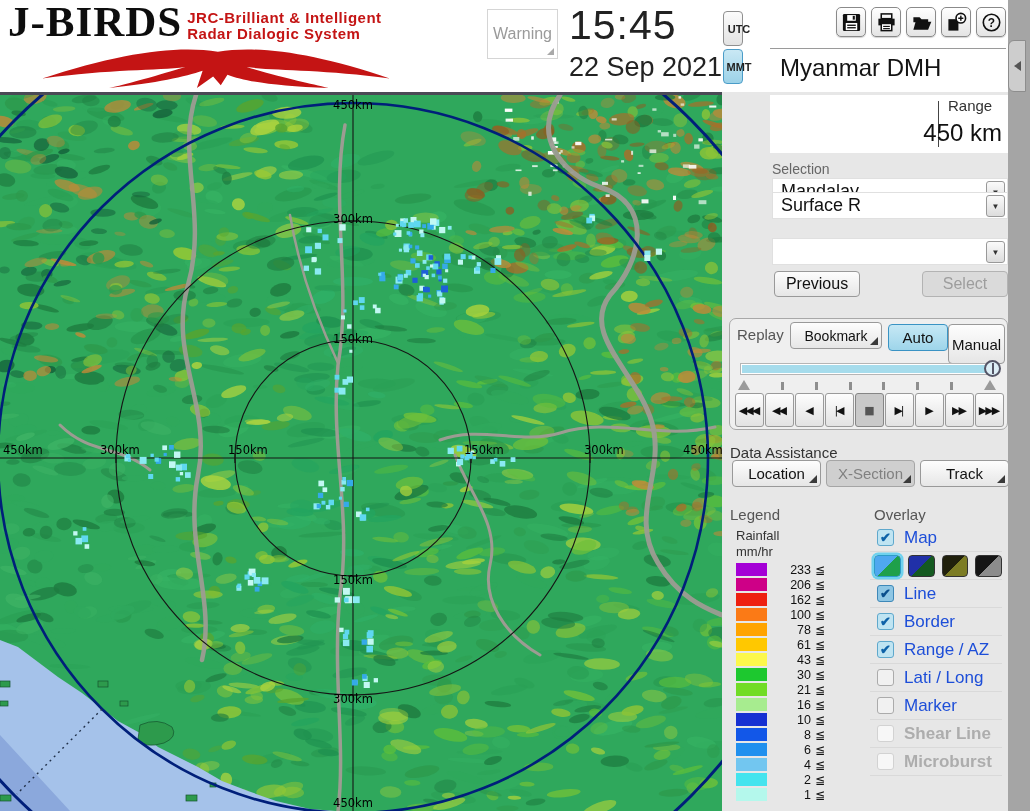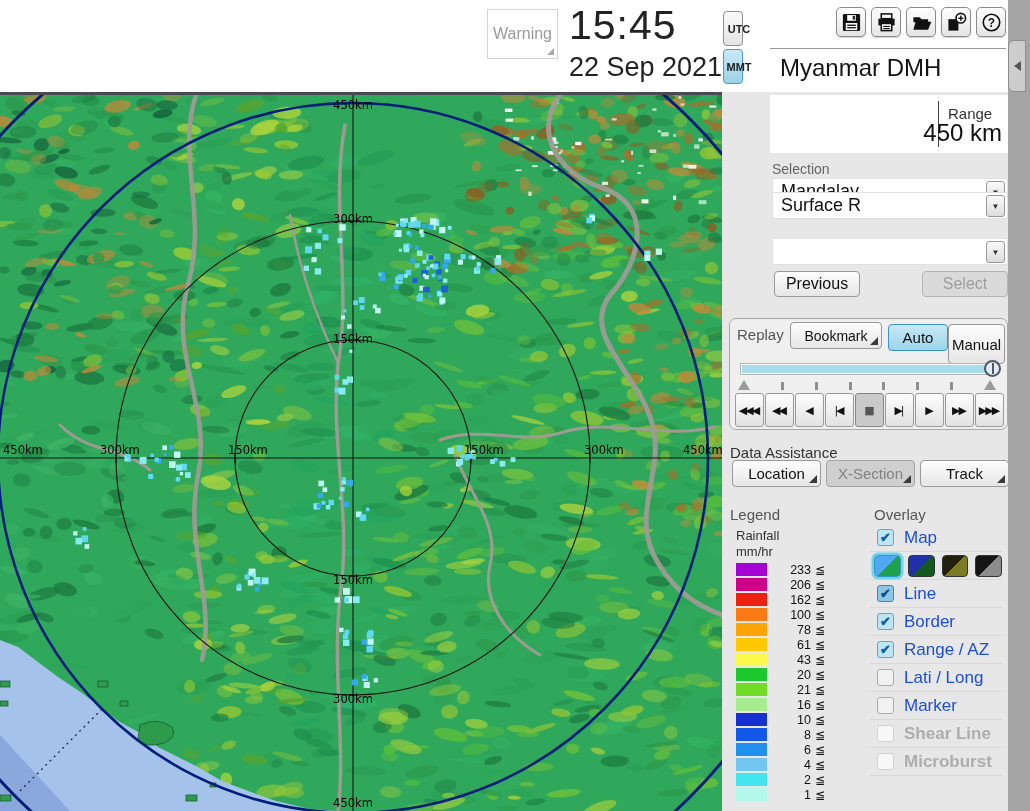--- a/index.html
+++ b/index.html
@@ -29,21 +29,21 @@
   
   #main{position:absolute;left:0;top:92px;width:1008px;height:719px;}
   #map-wrap{position:absolute;left:0;top:0;width:722px;height:719px;border-top:3px solid #4a4a55;background:#2fa85c;}
   #radar-map{display:block;}
   text.rl{font-family:"DejaVu Sans",sans-serif;font-size:11.5px;fill:#000;}
 
   
   #panel{position:absolute;left:722px;top:0;width:286px;height:719px;background:#e7e7e7;}
   #range-box{position:absolute;left:48px;top:3px;width:238px;height:58px;background:#fff;}
   #range-div{position:absolute;left:168px;top:6px;width:1px;height:46px;background:#444;}
-  #range-label{position:absolute;left:178px;top:10px;font-size:15px;color:#333;}
+  #range-label{position:absolute;left:178px;top:2px;font-size:15px;color:#333;}
   #range-value{position:absolute;right:6px;top:24px;font-size:24px;color:#111;}
   #selection-label{position:absolute;left:50px;top:69px;font-size:14px;color:#666;}
   .sel-row{position:absolute;left:50px;width:236px;height:27px;background:#fff;border:1px solid #e0e0e0;}
   .sel-text{position:absolute;left:8px;top:2px;font-size:18px;color:#111;}
   .dd-btn{position:absolute;right:2px;top:2px;width:19px;height:22px;border:1px solid #999;border-radius:3px;background:linear-gradient(#fafafa,#dcdcdc);display:flex;align-items:center;justify-content:center;font-size:8px;color:#333;}
   .btn{border:1px solid #999;border-radius:4px;background:linear-gradient(#fdfdfd,#e6e6e6);color:#111;display:flex;align-items:center;justify-content:center;}
   #previous-btn{position:absolute;left:52px;top:179px;width:86px;height:26px;font-size:16px;}
   #select-btn{position:absolute;left:200px;top:179px;width:86px;height:26px;font-size:16px;background:#dadada;color:#9d9d9d;border-color:#b3b3b3;}
 
   
@@ -98,20 +98,28 @@
   #edge-strip{position:absolute;left:1008px;top:0;width:22px;height:811px;background:#a5a5a5;}
   #edge-tab{position:absolute;left:0px;top:40px;width:18px;height:52px;background:#cdcdcd;border:1px solid #8d8d8d;border-radius:6px 0 0 6px;display:flex;align-items:center;justify-content:center;}
   .tri-left{width:0;height:0;border-top:5px solid transparent;border-bottom:5px solid transparent;border-right:7px solid #555;}
 </style>
 </head>
 <body>
 
 <div id="app">
 
   <div id="header">
+    <div id="logo">
+      <span id="logo-title">J-BIRDS</span><span id="logo-tag"><span>JRC-Brilliant &amp; Intelligent</span><br><span>Radar Dialogic System</span></span>
+      <div id="eagle-wrap">
+        <svg width="380" height="42" viewBox="0 0 380 44">
+          <path d="M192,5 C150,-2 90,6 8,33 C80,23 128,25 158,21 C118,33 96,39 78,43 C128,38 158,31 176,25 L170,43 L187,31 L195,40 L202,29 C220,36 252,41 308,43 C288,38 262,33 222,21 C252,25 300,23 372,33 C292,6 234,-2 192,5 Z" fill="#c41414"></path>
+        </svg>
+      </div>
+    </div>
     <div id="warning-btn" class="corner">
         <span>Warning</span>
       </div>
     <div id="clock-time">15:45</div>
     <div id="clock-date">22 Sep 2021</div>
     <div id="tz-col">
       <div class="tz-btn">UTC</div>
       <div class="tz-btn sel">MMT</div>
     </div>
     <div id="hdr-icons">
@@ -1965,21 +1973,21 @@
             <div class="leg-val">61</div>
             <div class="leg-op">≦</div>
           </div>
           <div class="leg-row">
             <div class="leg-sw" style="background: rgb(252, 248, 76);"></div>
             <div class="leg-val">43</div>
             <div class="leg-op">≦</div>
           </div>
           <div class="leg-row">
             <div class="leg-sw" style="background: rgb(29, 200, 47);"></div>
-            <div class="leg-val">20</div>
+            <div class="leg-val">30</div>
             <div class="leg-op">≦</div>
           </div>
           <div class="leg-row">
             <div class="leg-sw" style="background: rgb(113, 220, 37);"></div>
             <div class="leg-val">21</div>
             <div class="leg-op">≦</div>
           </div>
           <div class="leg-row">
             <div class="leg-sw" style="background: rgb(167, 236, 143);"></div>
             <div class="leg-val">16</div>

